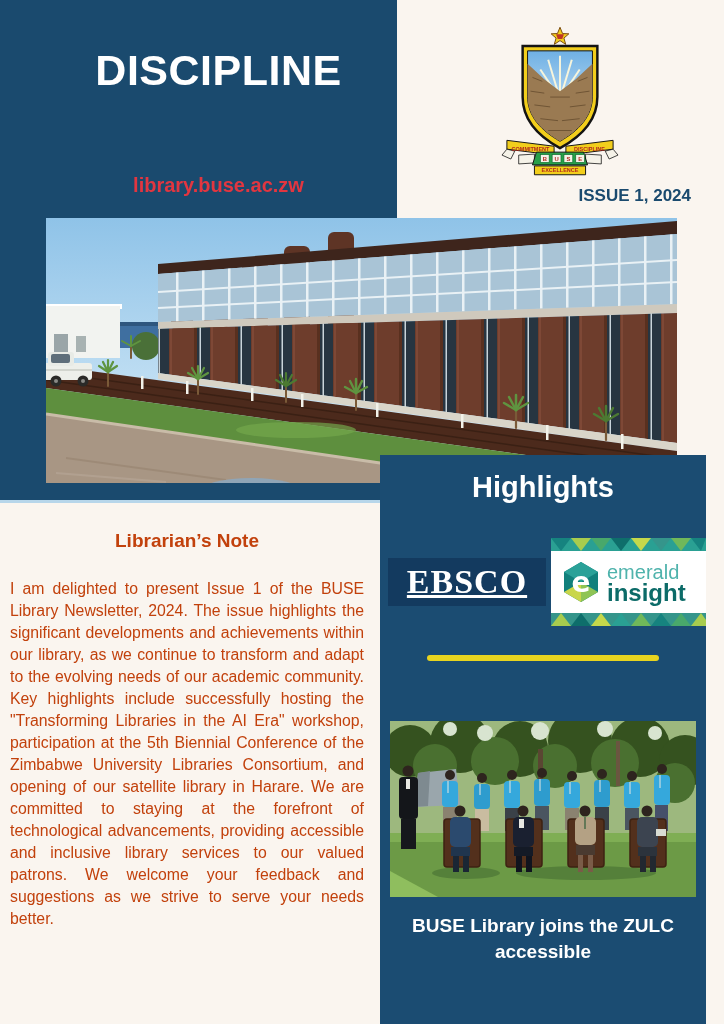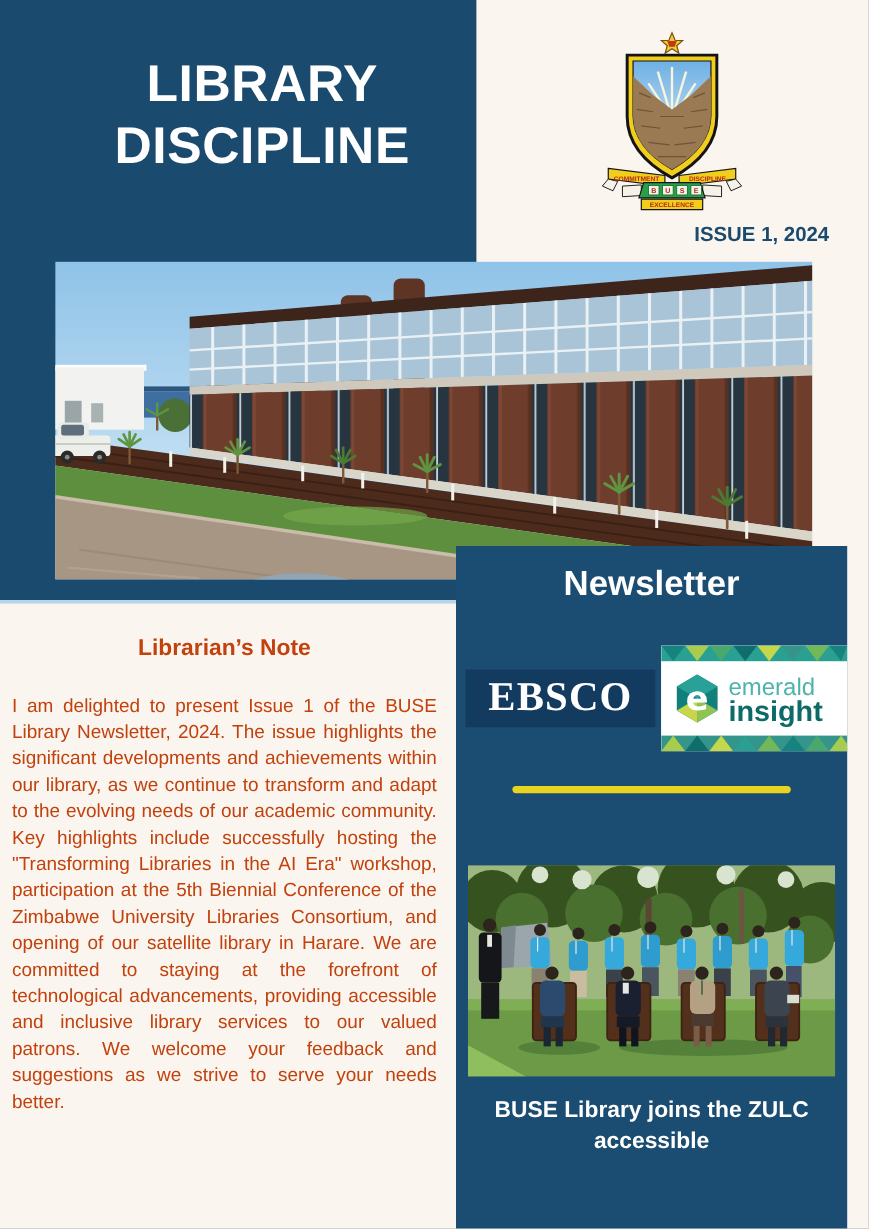--- a/index.html
+++ b/index.html
@@ -24,40 +24,40 @@
   .note{position:absolute;left:10px;top:530px;width:354px;color:#c2410c;
         font-family:Liberation Sans, sans-serif;}
   .note-title{text-align:center;font-weight:bold;font-size:19px;margin:0;}
   .note-body{margin:26px 0 15px 0;font-size:15.8px;line-height:1.393;text-align:justify;}
   .note-sign{margin:24px 0 0 0;font-weight:bold;font-size:16.5px;}
 
   
   .panel{position:absolute;left:380px;top:455px;width:326px;height:569px;background:#1B4C72;color:#fff;}
   .panel-title{margin:16px 0 0 0;text-align:center;font-weight:bold;font-size:29px;}
   .logos{display:flex;align-items:center;margin:34px 0 0 8px;gap:5px;}
-  .ebsco-box{width:158px;height:48px;background:#133A5F;display:flex;align-items:center;justify-content:center;}
+  .ebsco-box{width:158px;height:48px;background:#133A5F;display:flex;align-items:center;justify-content:center;text-decoration:underline;}
   .ebsco-text{font-family:"Liberation Serif",serif;font-weight:bold;font-size:34px;letter-spacing:1px;color:#FFFFFF;}
   .emerald-box{width:155px;height:88px;background:#FFFFFF;display:block;}
   .eresources{margin:26px 0 0 0;text-align:center;font-weight:bold;font-size:19px;}
   .divider{width:232px;height:6px;background:#E8D41F;border-radius:3px;margin:29px auto 0;}
   .group-photo{display:block;margin:60px auto 0;width:306px;height:176px;}
   .caption{margin:16px auto 0;width:282px;text-align:center;font-weight:bold;font-size:19px;line-height:1.35;}
 </style>
 </head>
 <body>
 
 <div class="page">
 
   <div class="header-block"></div>
   <div class="header-accent-line"></div>
 
   <div class="masthead">
-    <div>LIBRARY</div>
     <div>DISCIPLINE</div>
   </div>
+  <div class="site-url">library.buse.ac.zw</div>
   <div class="issue">ISSUE 1, 2024</div>
 
   <svg class="crest" viewBox="0 0 120 152">
     <defs>
       <linearGradient id="skyg" x1="0" y1="0" x2="0" y2="1">
         <stop offset="0" stop-color="#6FB0E4"></stop>
           <stop offset="1" stop-color="#E9F5FC"></stop>
       </linearGradient>
     </defs>
 
@@ -271,21 +271,21 @@
         <circle cx="37" cy="163" r="2" fill="#8A8A86"></circle>
     </g>
   </svg>
 
   <div class="note">
     <h2 class="note-title">Librarian’s Note</h2>
     <p class="note-body">I am delighted to present Issue 1 of the BUSE Library Newsletter, 2024. The issue highlights the significant developments and achievements within our library, as we continue to transform and adapt to the evolving needs of our academic community. Key highlights include successfully hosting the "Transforming Libraries in the AI Era" workshop, participation at the 5th Biennial Conference of the Zimbabwe University Libraries Consortium, and opening of our satellite library in Harare. We are committed to staying at the forefront of technological advancements, providing accessible and inclusive library services to our valued patrons. We welcome your feedback and suggestions as we strive to serve your needs better.</p>
   </div>
 
   <div class="panel">
-    <h2 class="panel-title">Newsletter</h2>
+    <h2 class="panel-title">Highlights</h2>
 
     <div class="logos">
       <div class="ebsco-box">
         <span class="ebsco-text">EBSCO</span>
       </div>
       <svg class="emerald-box" viewBox="0 0 155 88">
         <rect width="155" height="88" fill="#FFFFFF"></rect>
 
         <rect width="155" height="13" fill="#2AA093"></rect>
         <polygon points="0,0 20,0 10,13" fill="#16837F"></polygon>

